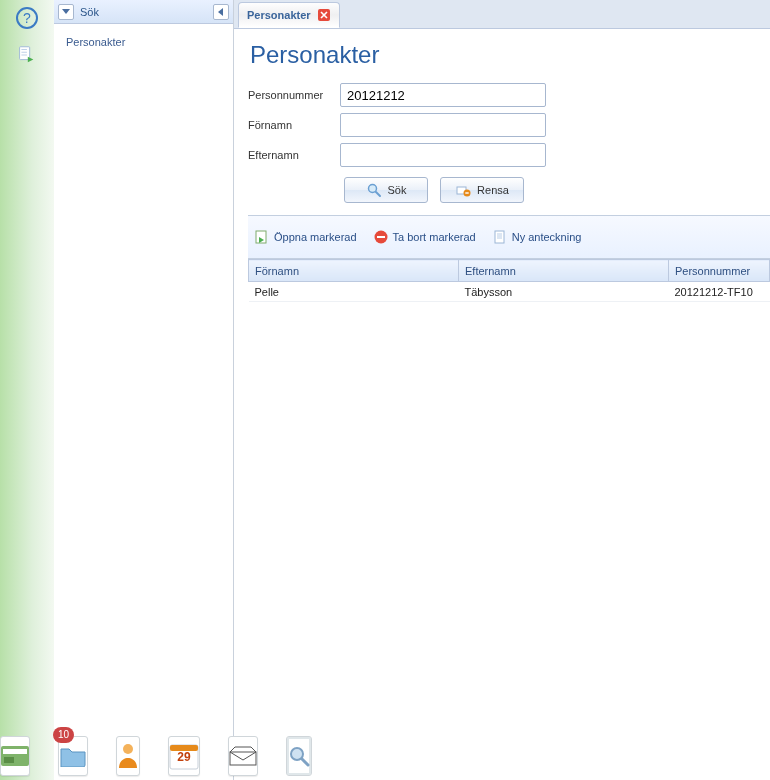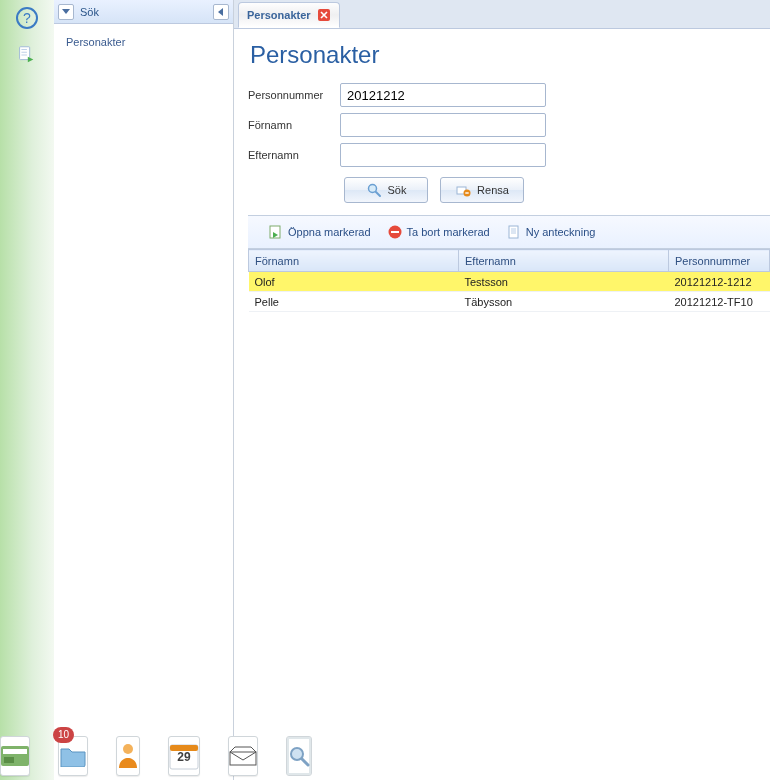--- a/index.html
+++ b/index.html
@@ -30,21 +30,21 @@
   h1 { color:#2a5fa3; font-size:24px; font-weight:normal; margin:0 0 14px 2px; font-family:"Segoe UI",Tahoma,sans-serif; }
   h2 { color:#333; font-size:15px; font-weight:normal; margin:0 0 10px 2px; font-family:"Segoe UI",Tahoma,sans-serif;}
   .form { padding-left:0; }
   .form-row { display:flex; align-items:center; margin-bottom:6px; }
   .form-row label { width:92px; color:#333; font-size:11px; }
   .form-row input[type=text] { width:206px; height:24px; border:1px solid #a7b7cf; border-radius:2px; padding:0 6px; font-size:13px;}
   .btnrow { margin:10px 0 12px 96px; display:flex; gap:12px; }
   .btn { height:26px; min-width:84px; border:1px solid #a7b7cf; border-radius:3px; background:linear-gradient(#fff,#eaf0f9 50%,#dde8f6 51%,#f2f6fc); display:flex; align-items:center; justify-content:center; gap:6px; padding:0 12px; cursor:pointer; font-size:11px; color:#333;}
   .btn .ico { width:16px; height:16px; display:inline-flex; align-items:center; justify-content:center;}
   
-  .tb { height:34px; border:1px solid #c3cfe0; border-left:none; border-right:none; background:linear-gradient(#f6f9ff,#e9f1ff); display:flex; align-items:center; padding:0 20px; gap:16px;}
+  .tb { height:44px; border:1px solid #c3cfe0; border-left:none; border-right:none; background:linear-gradient(#f6f9ff,#e9f1ff); display:flex; align-items:center; padding:0 6px; gap:16px;}
   .tb-item { display:flex; align-items:center; gap:4px; color:#2a4f87; font-size:11px; cursor:pointer;}
   .tb-item .ico { width:16px; height:16px;}
   
   table.data { width:100%; border-collapse:collapse; font-size:11px;}
   table.data th { text-align:left; font-weight:normal; color:#2e4f81; background:linear-gradient(#eef4fe,#d9e6f8); border:1px solid #bcc9df; border-left:none; height:22px; padding:0 6px;}
   table.data th:first-child{border-left:1px solid #bcc9df;}
   table.data td { padding:3px 6px; height:20px; border-bottom:1px solid #eef1f5;}
   tbody tr.sel td { background:#fff66a; }
   .col0{width:210px;} .col1{width:210px;} .col2{width:auto;}
   svg { display:block; }
@@ -89,21 +89,21 @@
         <svg width="22" height="28" viewBox="0 0 22 28">
             <circle cx="11" cy="7" r="5" fill="#f4b25b"></circle>
             <path d="M2 26c0-7 5-10 9-10s9 3 9 10H2z" fill="#e98a1c"></path>
           </svg>
       </div>
       <div class="tile">
         <svg width="30" height="30" viewBox="0 0 30 30">
             <rect x="1" y="4" width="28" height="24" rx="2" fill="#fff" stroke="#c7cfd8"></rect>
             <rect x="1" y="4" width="28" height="6" rx="2" fill="#e68a1a"></rect>
           </svg>
-        <span style="position:absolute;top:13px;left:0;right:0;text-align:center;font-size:12px;font-weight:bold;color:#404040">29</span>
+        <span style="position:absolute;top:13px;left:0;right:0;text-align:center;font-size:12px;font-weight:bold;color:#c2410c">29</span>
       </div>
       <div class="tile">
         <svg width="28" height="20" viewBox="0 0 28 20">
             <rect x="1" y="6" width="26" height="13" fill="#fff" stroke="#555"></rect>
             <path d="M1 6 L14 14 L27 6" fill="none" stroke="#555"></path>
             <path d="M1 6 L6 1 L22 1 L27 6" fill="none" stroke="#555"></path>
           </svg>
       </div>
       <div class="tile active">
         <svg width="24" height="24" viewBox="0 0 24 24">
@@ -220,25 +220,20 @@
 
       <table class="data">
         <thead>
           <tr>
             <th class="col0">Förnamn</th>
             <th class="col1">Efternamn</th>
             <th class="col2">Personnummer</th>
           </tr>
         </thead>
         <tbody id="tbody">
-            <tr class="sel">
-              <td>Olof</td>
-              <td>Testsson</td>
-              <td>20121212-1212</td>
-            </tr>
             <tr>
               <td>Pelle</td>
               <td>Täbysson</td>
               <td>20121212-TF10</td>
             </tr>
           </tbody>
       </table>
 
     </div>
   </div>

